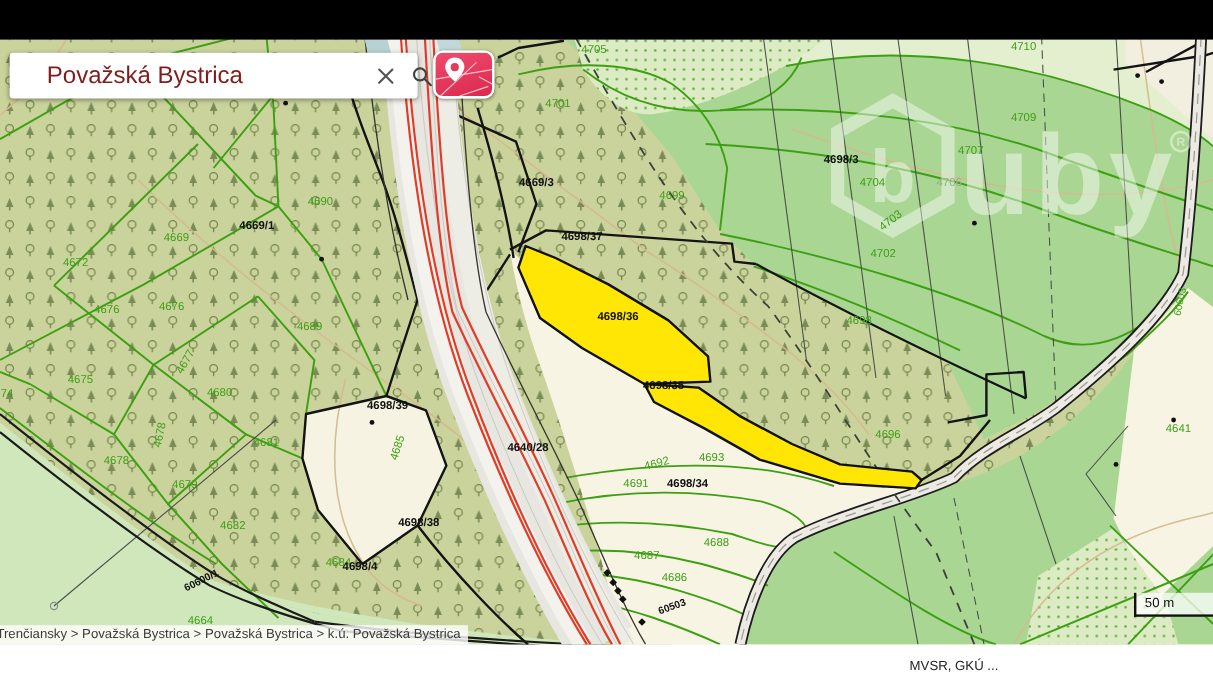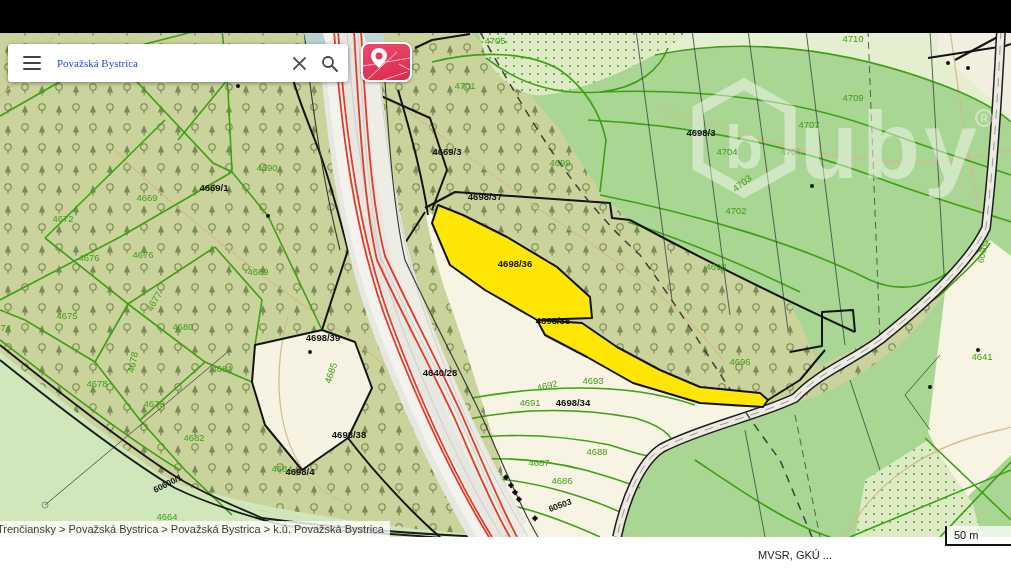--- a/index.html
+++ b/index.html
@@ -6,36 +6,36 @@
   #stage{position:relative;width:1011px;height:570px;overflow:hidden;background:#fff;
          font-family:"Liberation Sans","DejaVu Sans",sans-serif;}
   #topbar{position:absolute;left:0;top:0;width:1011px;height:33px;background:#000;z-index:30;}
   #mapwrap{position:absolute;left:0;top:0;width:1011px;height:537px;z-index:1;}
   #mapsvg{position:absolute;left:0;top:0;}
   
   #searchcard{position:absolute;left:8px;top:44px;width:340px;height:38px;background:#fff;
       border-radius:3px;box-shadow:0 1px 4px rgba(0,0,0,.4);z-index:40;display:flex;align-items:center;}
   #hamburger{width:18px;height:14px;margin:0 14px 0 15px;display:flex;flex-direction:column;justify-content:space-between;cursor:pointer;}
   #hamburger span{display:block;height:2px;background:#424242;border-radius:1px;}
-  #searchinput{flex:1;border:none;outline:none;font-size:11px;color:#1d4ed8;background:transparent;
-      font-family:Liberation Serif, serif;}
+  #searchinput{flex:1;border:none;outline:none;font-size:20px;color:#7f1d1d;background:transparent;
+      font-family:Liberation Sans, sans-serif;}
   .iconbtn{width:30px;height:30px;display:flex;align-items:center;justify-content:center;cursor:pointer;flex:0 0 auto;}
   
   #maptypebtn{position:absolute;left:361px;top:42px;width:51px;height:40px;border-radius:8px;
       background:linear-gradient(165deg,#ef4a6c 0%,#d92a4e 100%);border:2px solid #fff;box-sizing:border-box;
       box-shadow:0 1px 3px rgba(0,0,0,.4);z-index:40;cursor:pointer;overflow:hidden;}
   
   #breadcrumb{position:absolute;left:0;top:521px;height:16px;background:rgba(255,255,255,.8);
       z-index:20;font-size:11px;color:#3a3a3a;line-height:16px;padding:0 6px 0 0;white-space:nowrap;}
   #breadcrumb span{margin-left:-3px;}
   #attribution{position:absolute;left:752px;top:547px;height:17px;background:rgba(255,255,255,.8);
       z-index:20;font-size:11px;color:#222;line-height:17px;padding:0 6px;white-space:nowrap;}
   #scalebar{position:absolute;left:945px;top:494px;width:66px;height:20px;background:rgba(255,255,255,.75);
       border-left:2px solid #111;border-bottom:2px solid #111;box-sizing:border-box;z-index:20;
-      font-size:11px;color:#111;line-height:18px;padding-left:7px;margin-top:32px;}
+      font-size:11px;color:#111;line-height:18px;padding-left:7px;}
 </style>
 </head>
 <body>
 
 <div id="stage">
 
   <div id="mapwrap">
   <svg id="mapsvg" width="1011" height="537" viewBox="0 0 1011 537">
     <defs>
       <pattern id="trees" width="34" height="40" patternUnits="userSpaceOnUse">

